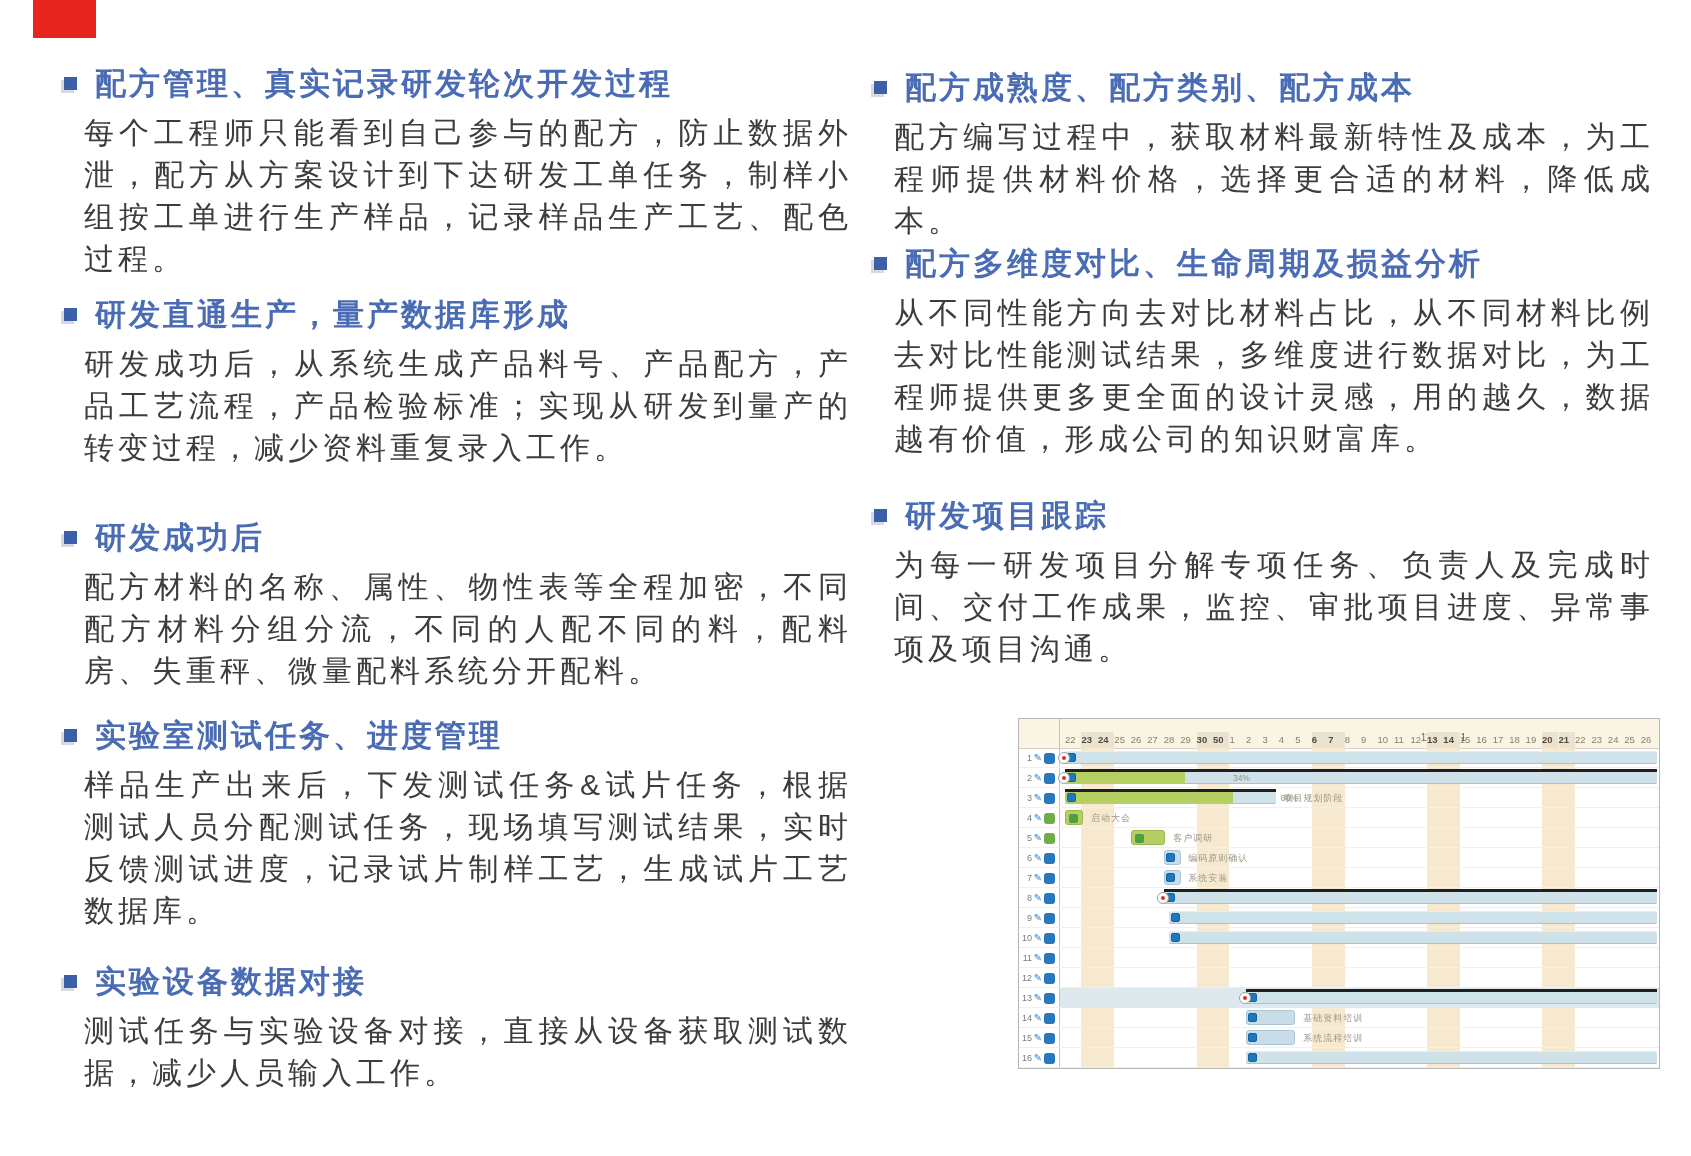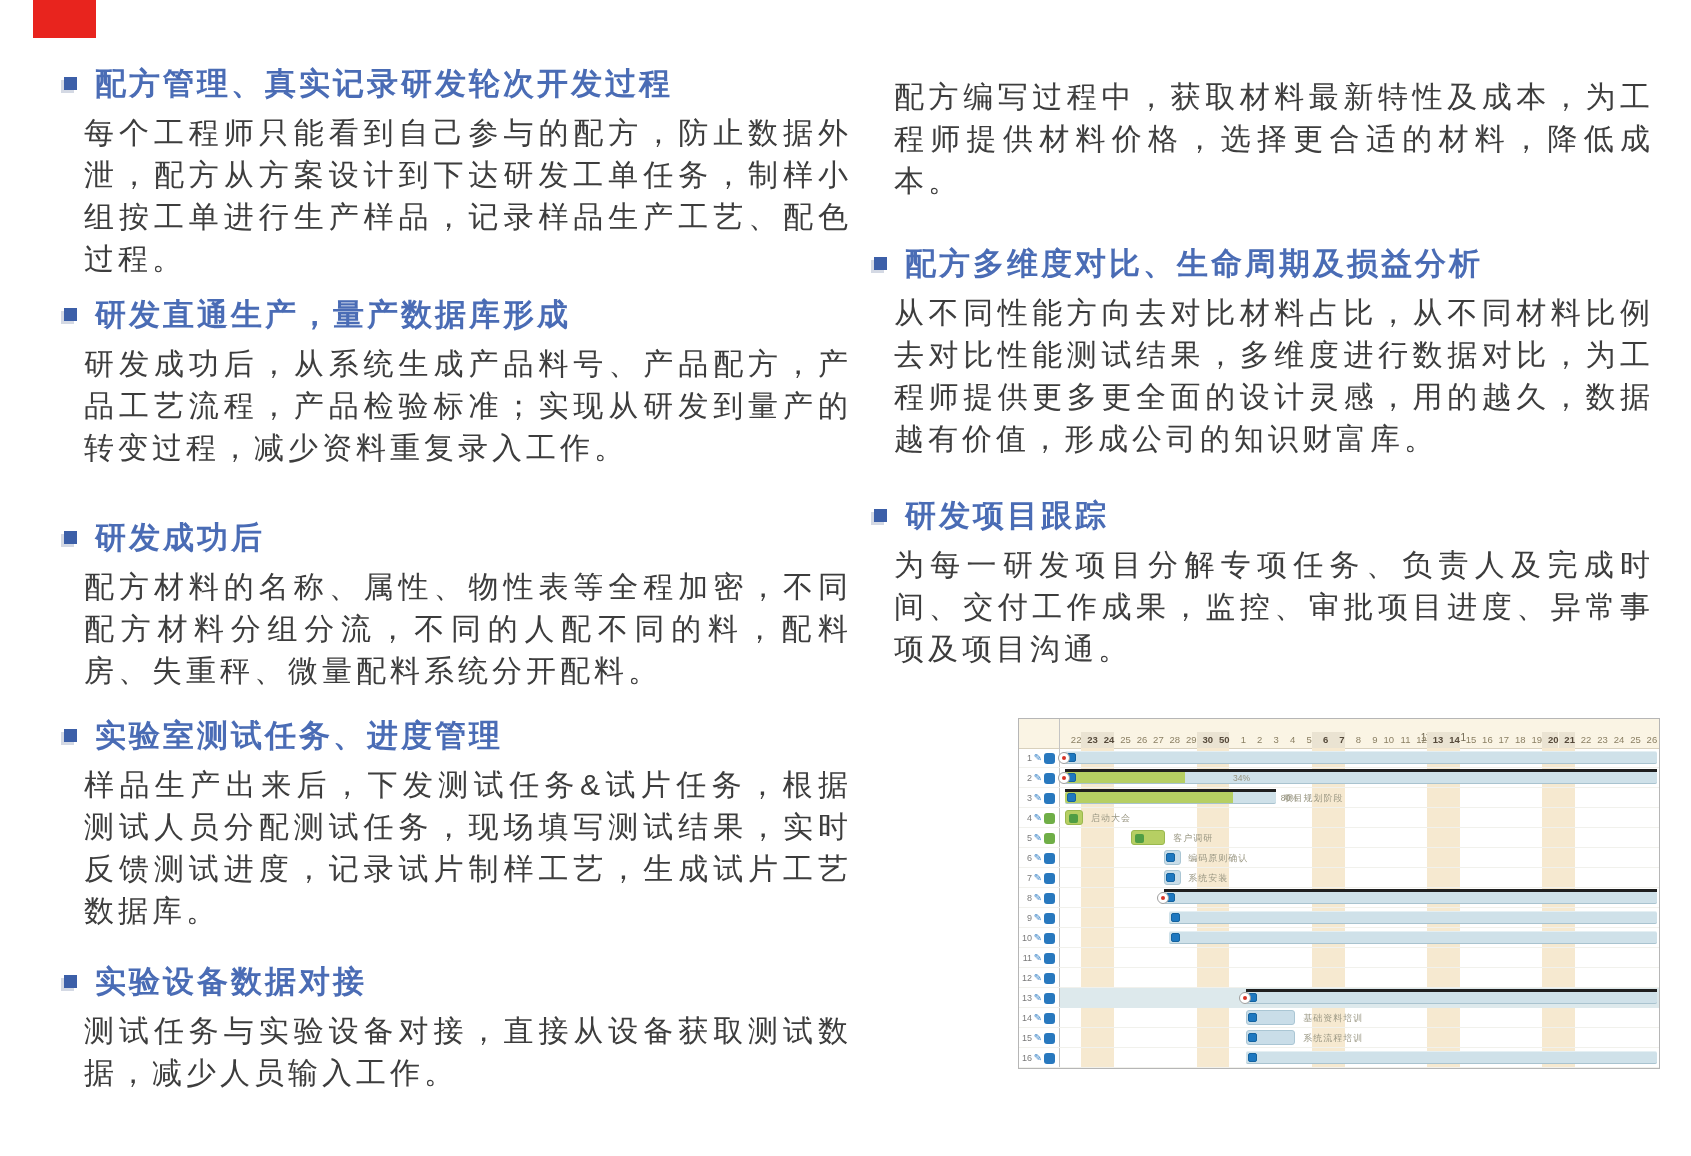--- a/index.html
+++ b/index.html
@@ -18,21 +18,21 @@
             letter-spacing:4px;text-align:justify;}
   .col-left .sec-body{width:768px;}
   .col-right .sec-body{width:760px;}
 
   
   .gantt{position:absolute;left:1018px;top:718px;width:642px;height:351px;background:#ffffff;
          border:1px solid #b6b6b6;box-sizing:border-box;overflow:hidden;font-family:"Liberation Sans","DejaVu Sans",sans-serif;}
   .g-header{position:absolute;left:0;top:0;width:100%;height:29px;background:#faf4e4;
             border-bottom:1px solid #d8d0bc;}
   .g-month{position:absolute;top:12px;height:13px;font-size:10px;color:#6f6650;text-align:center;line-height:13px;}
-  .g-day{position:absolute;top:13px;height:16px;font-size:9.5px;color:#8a7f63;text-align:right;line-height:15px;}
+  .g-day{position:absolute;top:13px;height:16px;font-size:9.5px;color:#8a7f63;text-align:left;line-height:15px;}
   .g-day.we{font-weight:bold;color:#55493a;background:#eae3d2;}
   .g-gutterline{position:absolute;left:40px;top:0;width:1px;height:100%;background:#c4c4c4;}
   .g-stripe{position:absolute;top:29px;bottom:0;background:#f6e9d0;}
   .g-row{position:absolute;left:0;width:100%;height:20px;border-bottom:1px solid #f1f1ec;box-sizing:border-box;}
   .g-rowhl{position:absolute;left:41px;right:0;top:0;height:20px;background:#dde9ec;}
   .g-gut{position:absolute;left:0;top:0;width:40px;height:20px;display:flex;align-items:center;}
   .g-num{width:13px;text-align:right;font-size:9px;color:#7a7a7a;}
   .g-pencil{width:12px;text-align:center;font-size:10px;color:#3f87c9;line-height:10px;}
   .g-ric{width:11px;height:11px;border-radius:3px;}
   .g-ric.blue{background:#2878be;}
@@ -91,20 +91,24 @@
       <div class="sec" style="top: 962px;">
         <div class="sec-head">
           <span class="bullet"></span>
           <span class="h-txt">实验设备数据对接</span>
         </div>
         <div class="sec-body">测试任务与实验设备对接，直接从设备获取测试数据，减少人员输入工作。</div>
       </div>
     </div>
   <div class="col col-right" id="col-right">
       <div class="sec" style="top: 68px;">
+        <div class="sec-head">
+          <span class="bullet"></span>
+          <span class="h-txt">配方成熟度、配方类别、配方成本</span>
+        </div>
         <div class="sec-body">配方编写过程中，获取材料最新特性及成本，为工程师提供材料价格，选择更合适的材料，降低成本。</div>
       </div>
       <div class="sec" style="top: 244px;">
         <div class="sec-head">
           <span class="bullet"></span>
           <span class="h-txt">配方多维度对比、生命周期及损益分析</span>
         </div>
         <div class="sec-body">从不同性能方向去对比材料占比，从不同材料比例去对比性能测试结果，多维度进行数据对比，为工程师提供更多更全面的设计灵感，用的越久，数据越有价值，形成公司的知识财富库。</div>
       </div>
       <div class="sec" style="top: 496px;">

